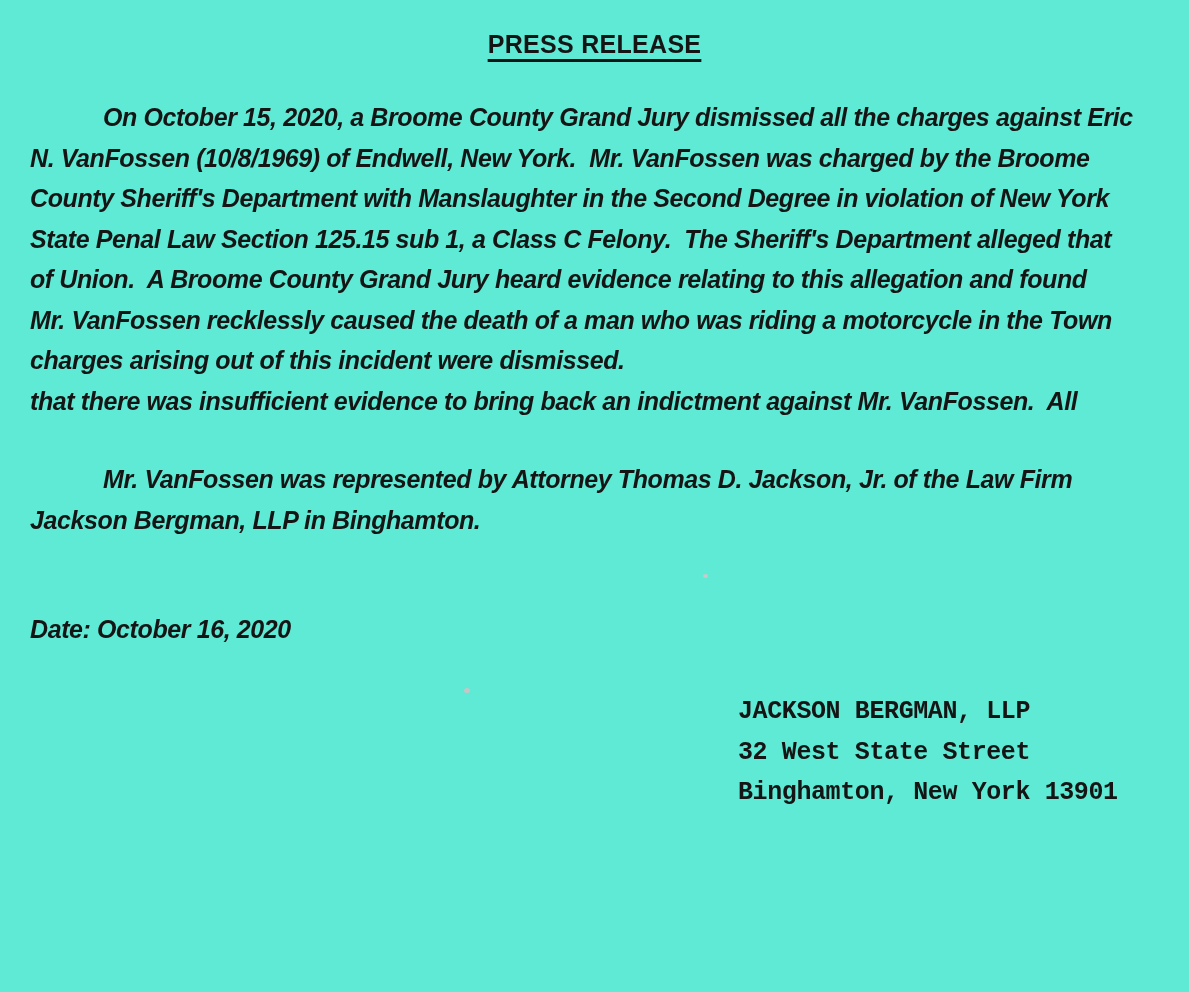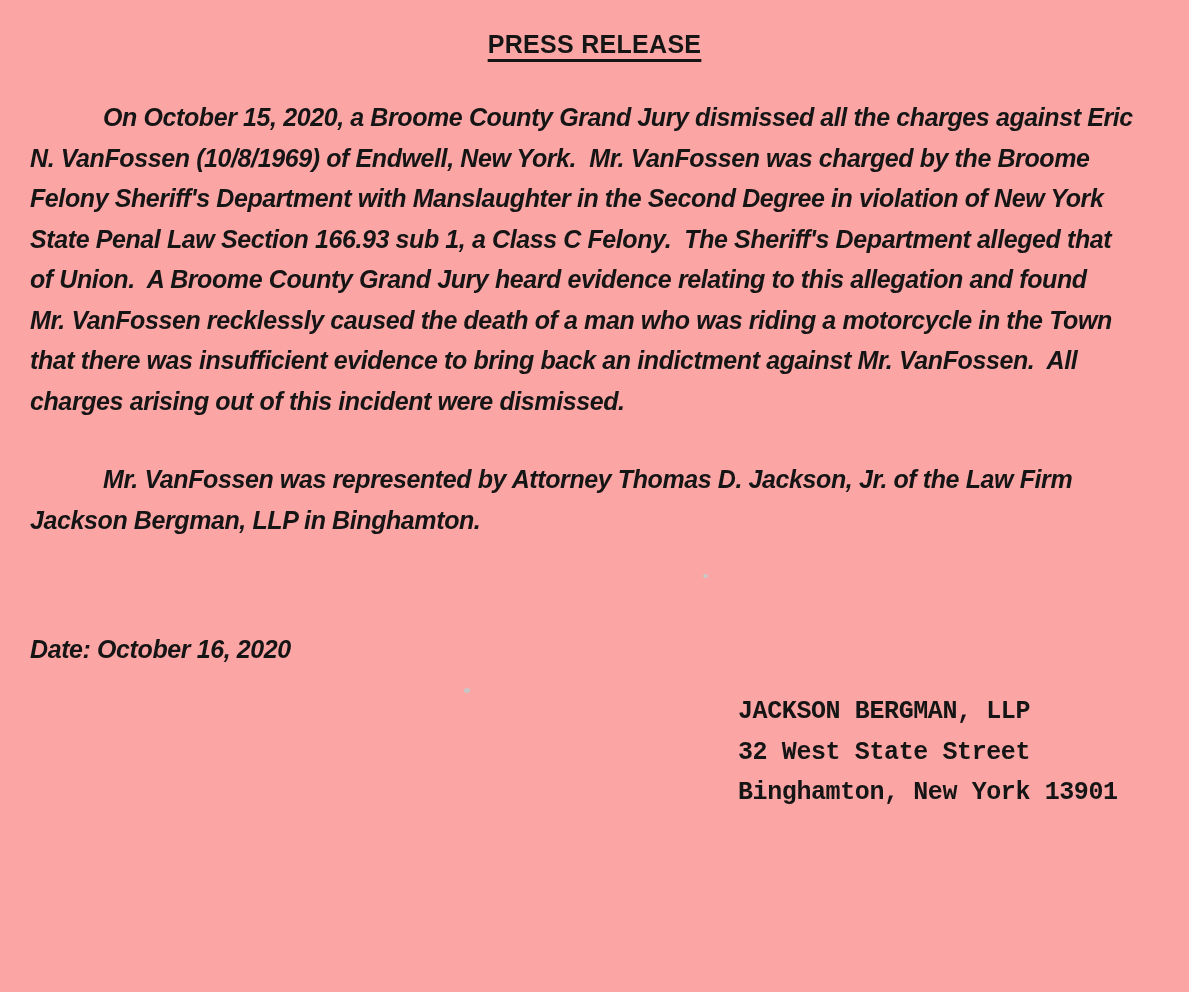--- a/index.html
+++ b/index.html
@@ -4,21 +4,21 @@
 <style>
   html, body {
     margin: 0;
     padding: 0;
     background: #ffffff;
   }
   .doc {
     position: relative;
     width: 1189px;
     height: 992px;
-    background: #fca5a5;
+    background: #5eead4;
     overflow: hidden;
     font-family: "Liberation Sans", sans-serif;
     color: #151515;
   }
   .title-wrap {
     position: absolute;
     top: 30px;
     left: 0;
     width: 100%;
     text-align: center;
@@ -77,34 +77,34 @@
 
 <div class="doc">
 
   <div class="title-wrap">
     <span class="title-text">PRESS RELEASE</span>
   </div>
 
   <div class="para" style="top:97px">
     <div class="line indent">On October 15, 2020, a Broome County Grand Jury dismissed all the charges against Eric</div>
     <div class="line">N. VanFossen (10/8/1969) of Endwell, New York.  Mr. VanFossen was charged by the Broome</div>
-    <div class="line">Felony Sheriff's Department with Manslaughter in the Second Degree in violation of New York</div>
-    <div class="line">State Penal Law Section 166.93 sub 1, a Class C Felony.  The Sheriff's Department alleged that</div>
+    <div class="line">County Sheriff's Department with Manslaughter in the Second Degree in violation of New York</div>
+    <div class="line">State Penal Law Section 125.15 sub 1, a Class C Felony.  The Sheriff's Department alleged that</div>
     <div class="line">of Union.  A Broome County Grand Jury heard evidence relating to this allegation and found</div>
     <div class="line">Mr. VanFossen recklessly caused the death of a man who was riding a motorcycle in the Town</div>
+    <div class="line">charges arising out of this incident were dismissed.</div>
     <div class="line">that there was insufficient evidence to bring back an indictment against Mr. VanFossen.  All</div>
-    <div class="line">charges arising out of this incident were dismissed.</div>
   </div>
 
   <div class="para" style="top:459px">
     <div class="line indent">Mr. VanFossen was represented by Attorney Thomas D. Jackson, Jr. of the Law Firm</div>
     <div class="line">Jackson Bergman, LLP in Binghamton.</div>
   </div>
 
-  <div class="para" style="top:629px">
+  <div class="para" style="top:609px">
     <div class="line">Date: October 16, 2020</div>
   </div>
 
   <div class="sig">
     <div class="line">JACKSON BERGMAN, LLP</div>
     <div class="line">32 West State Street</div>
     <div class="line">Binghamton, New York 13901</div>
   </div>
 
   <div class="artifact artifact-1"></div>

